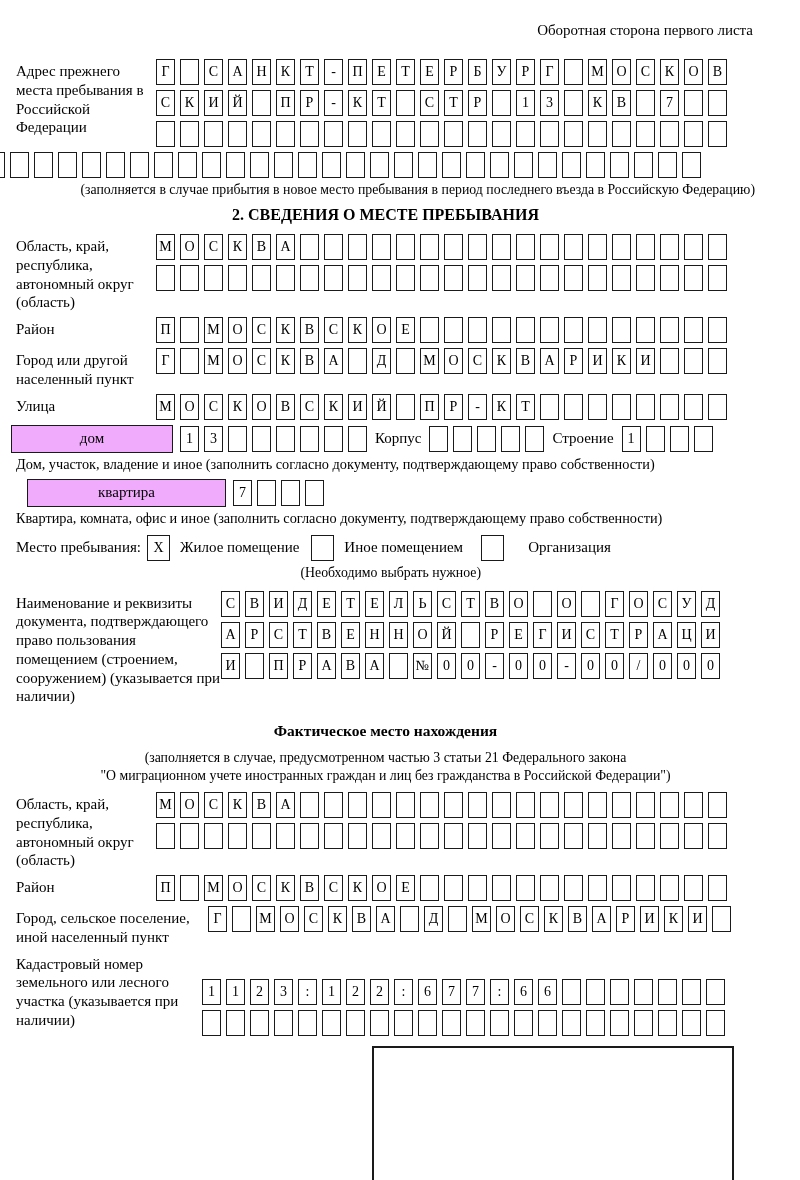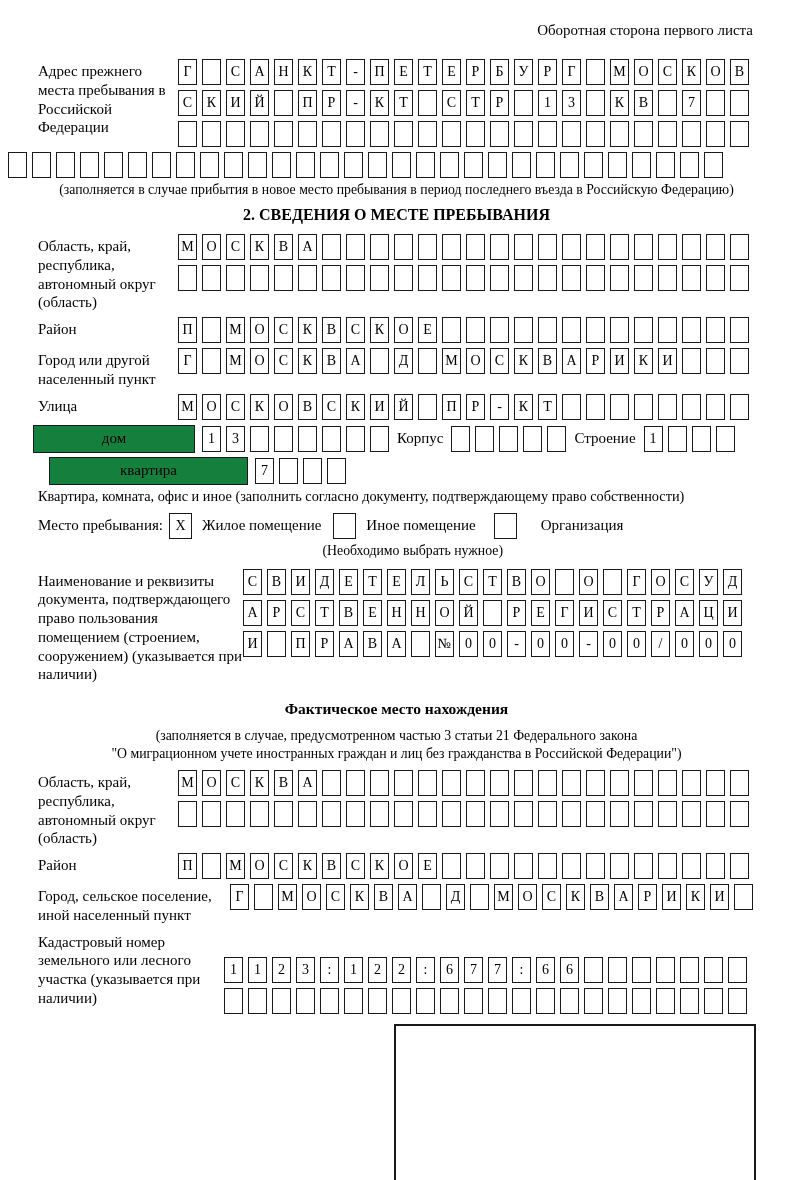--- a/index.html
+++ b/index.html
@@ -1,32 +1,32 @@
 <!DOCTYPE html>
 <html><head>
 <meta charset="utf-8">
 <style>
   html,body{margin:0;padding:0;background:#fff;}
   body{width:800px;height:1180px;color:#000;font-family:"Liberation Serif","DejaVu Serif",serif;font-size:15px;overflow:hidden;}
-  .page{box-sizing:border-box;width:800px;height:1180px;padding:8px 45px 0 38px;position:relative;}
+  .page{box-sizing:border-box;width:800px;height:1180px;padding:8px 45px 0 16px;position:relative;}
   .head-note{text-align:right;font-size:15px;margin:14px 2px 20px 0;}
   .row-block{display:flex;margin-bottom:5px;}
   .label-col{flex:none;font-size:15px;line-height:1.25;padding-top:3px;}
   .w140{width:140px;}
   .w192{width:192px;}
   .w186{width:186px;}
   .w205{width:205px;}
   .grid-col{display:flex;flex-direction:column;gap:5px;}
   .cells{display:flex;gap:5px;}
   .cell{box-sizing:border-box;flex:none;width:19px;height:26px;border:1.7px solid #1a1a1a;display:flex;align-items:center;justify-content:center;font-size:14px;line-height:1;background:#fff;}
   .full-row{margin:3px 0 4px -30px;}
-  .note-center{text-align:center;font-size:13.8px;margin:2px 0 8px;}
+  .note-center{text-align:right;font-size:13.8px;margin:2px 0 8px;}
   .sec-title{text-align:center;font-weight:bold;font-size:16px;margin:8px 0 10px;}
   .house-row{display:flex;align-items:center;margin:4px 0 2px -5px;}
-  .named-box{box-sizing:border-box;border:1.8px solid #1a1a1a;height:28px;display:flex;align-items:center;justify-content:center;font-size:15px;background:#15803d;flex:none;}
+  .named-box{box-sizing:border-box;border:1.8px solid #1a1a1a;height:28px;display:flex;align-items:center;justify-content:center;font-size:15px;background:#f0abfc;flex:none;}
   .dom-box{width:162px;margin-right:7px;}
   .kv-box{width:199px;margin-right:7px;margin-left:16px;}
   .inline-label{font-size:15px;margin:0 8px;white-space:nowrap;text-align:center;}
   .field-note{font-size:14.3px;margin:3px 0 6px 0;}
   .stay-row{display:flex;align-items:center;margin-top:8px;font-size:15px;}
   .checkbox{box-sizing:border-box;flex:none;width:23px;height:26px;border:1.8px solid #1a1a1a;display:flex;align-items:center;justify-content:center;font-size:14px;background:#fff;}
   .ml6{margin-left:6px;}.ml10{margin-left:10px;}.ml12{margin-left:12px;}.ml18{margin-left:18px;}.ml24{margin-left:24px;}
   .stay-note{font-size:13.8px;margin:4px 0 10px 215px;width:250px;text-align:right;}
   .fact-title{text-align:center;font-weight:bold;font-size:15.5px;margin:16px 0 10px;}
   .fact-note{text-align:center;font-size:13.8px;margin:0 0 2px;}
@@ -335,38 +335,39 @@
         <span class="cell"></span>
       </div>
     <span class="inline-label">Строение</span>
     <div class="cells">
         <span class="cell">1</span>
         <span class="cell"></span>
         <span class="cell"></span>
         <span class="cell"></span>
       </div>
   </div>
+  <div class="field-note">Дом, участок, владение и иное (заполнить согласно документу, подтверждающему право собственности)</div>
 
   <div class="house-row">
     <div class="named-box kv-box">квартира</div>
     <div class="cells">
         <span class="cell">7</span>
         <span class="cell"></span>
         <span class="cell"></span>
         <span class="cell"></span>
       </div>
   </div>
   <div class="field-note">Квартира, комната, офис и иное (заполнить согласно документу, подтверждающему право собственности)</div>
 
   <div class="stay-row">
     <span>Место пребывания:</span>
     <span class="checkbox ml6">X</span>
     <span class="ml10">Жилое помещение</span>
     <span class="checkbox ml12"></span>
-    <span class="ml10">Иное помещение</span>
+    <span class="ml10">Иное помещением</span>
     <span class="checkbox ml18"></span>
     <span class="ml24">Организация</span>
   </div>
   <div class="stay-note">(Необходимо выбрать нужное)</div>
 
   <div class="row-block">
     <div class="label-col w205">Наименование и реквизиты документа, подтверждающего право пользования помещением (строением, сооружением) (указывается при наличии)</div>
     <div class="grid-col">
       <div class="cells">
           <span class="cell">С</span>

